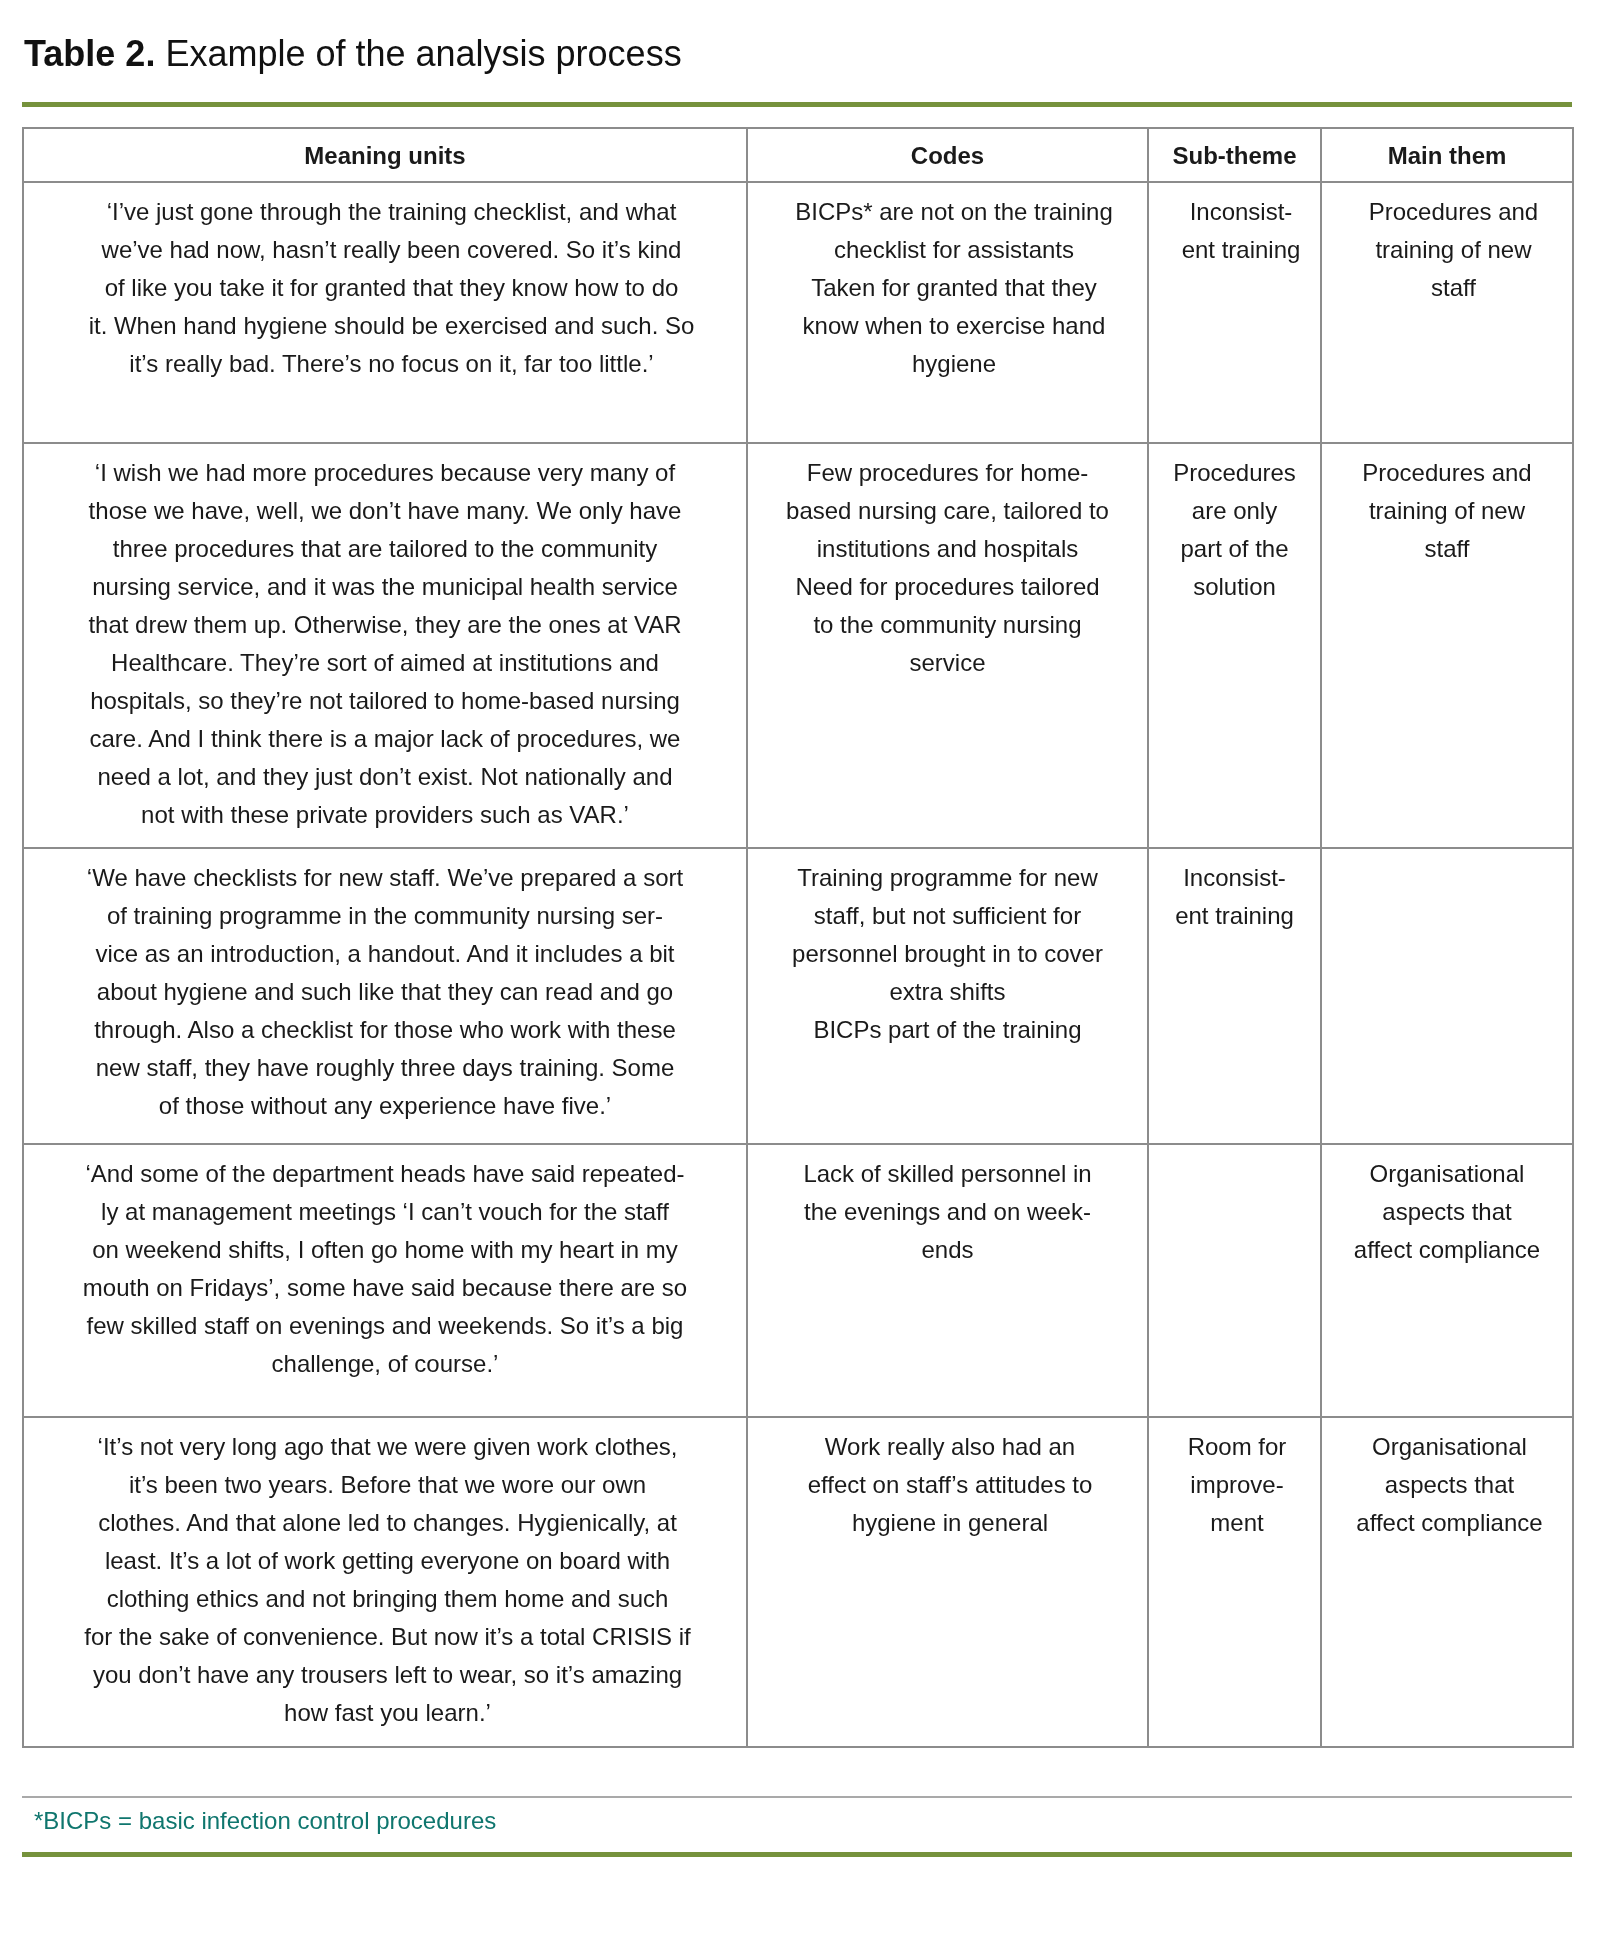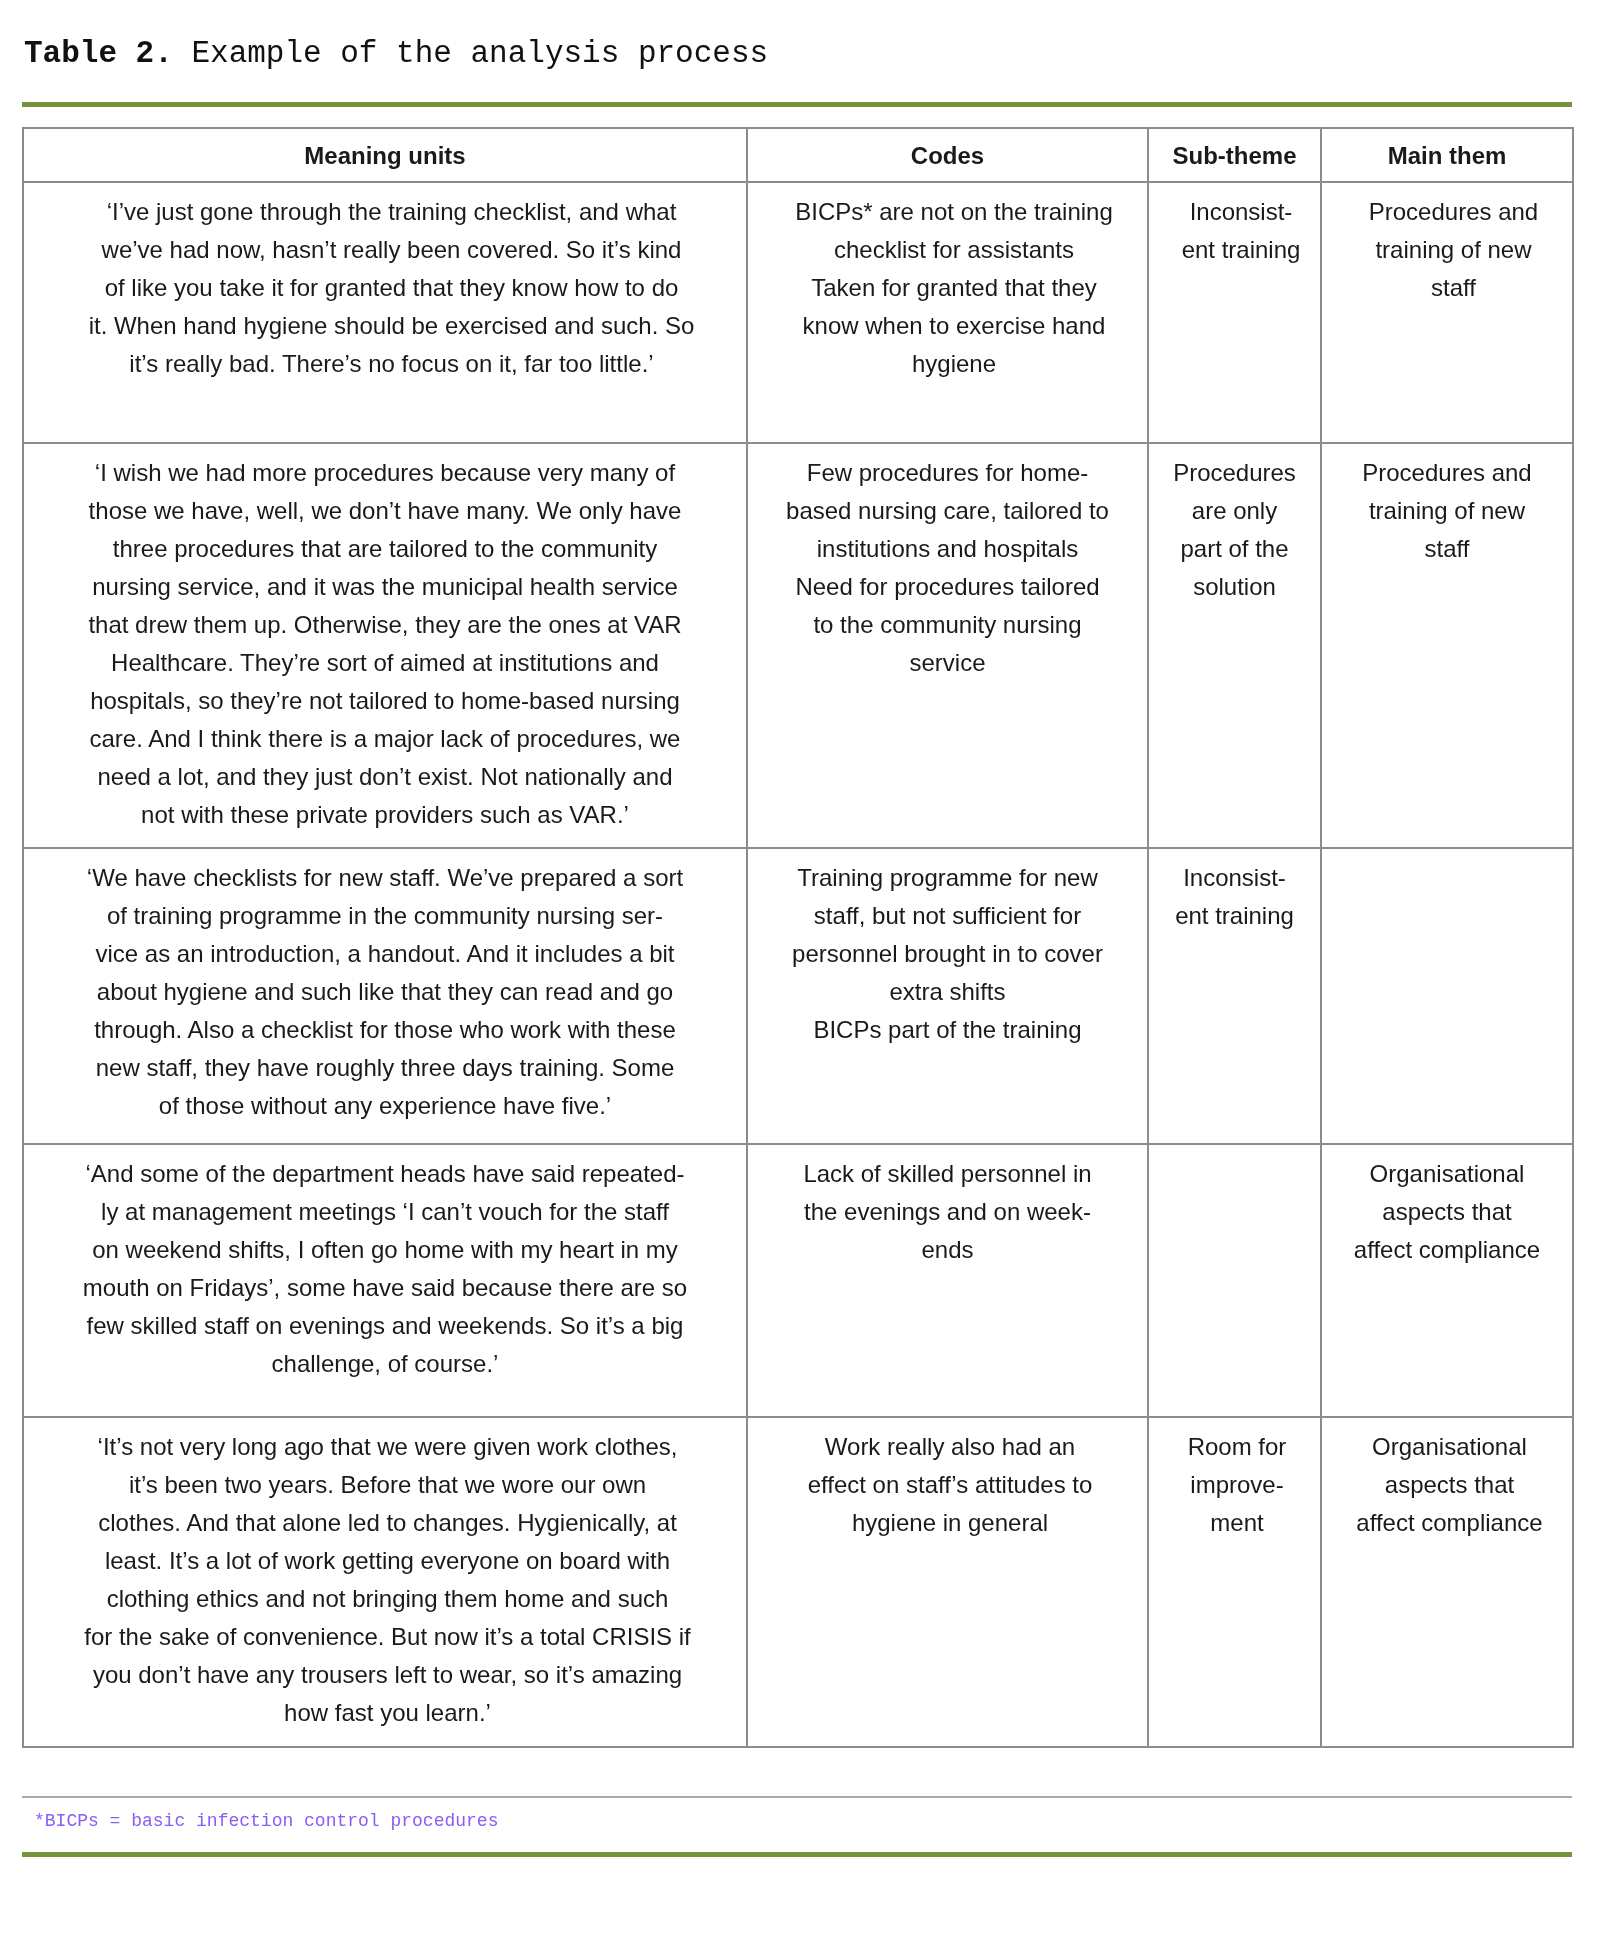--- a/index.html
+++ b/index.html
@@ -14,25 +14,24 @@
     color: #1a1a1a;
     overflow: hidden;
   }
   .page {
     box-sizing: border-box;
     width: 1600px;
     padding: 0 28px 0 22px;
   }
   .title {
     margin: 34px 0 0 2px;
-    font-size: 31px;
+    font-size: 36px;
     line-height: 40px;
     font-weight: normal;
     color: #111111;
-    font-family: Liberation Mono, monospace;
   }
   .title .title-label { font-weight: bold; }
   .rule {
     width: 1550px;
     height: 5px;
     background: #76923c;
     border: none;
   }
   .rule-top { margin-top: 28px; }
   table.analysis {
@@ -69,24 +68,23 @@
   tbody tr:nth-child(4) td { height: 253px; }
   tbody tr:nth-child(5) td { height: 310px; padding-left: 17px; }
   .footnote-sep {
     width: 1550px;
     height: 2px;
     background: #a9a9a9;
     margin-top: 48px;
   }
   .footnote {
     margin: 8px 0 0 12px;
-    font-size: 18px;
+    font-size: 24px;
     line-height: 30px;
-    color: #8b5cf6;
-    font-family: Liberation Mono, monospace;
+    color: #0f766e;
   }
   .rule-bottom { margin-top: 16px; }
 </style>
 </head>
 <body>
 
 <div class="page">
 
   <h1 class="title"><span class="title-label">Table 2.</span><span class="title-text"> Example of the analysis process</span></h1>
 

